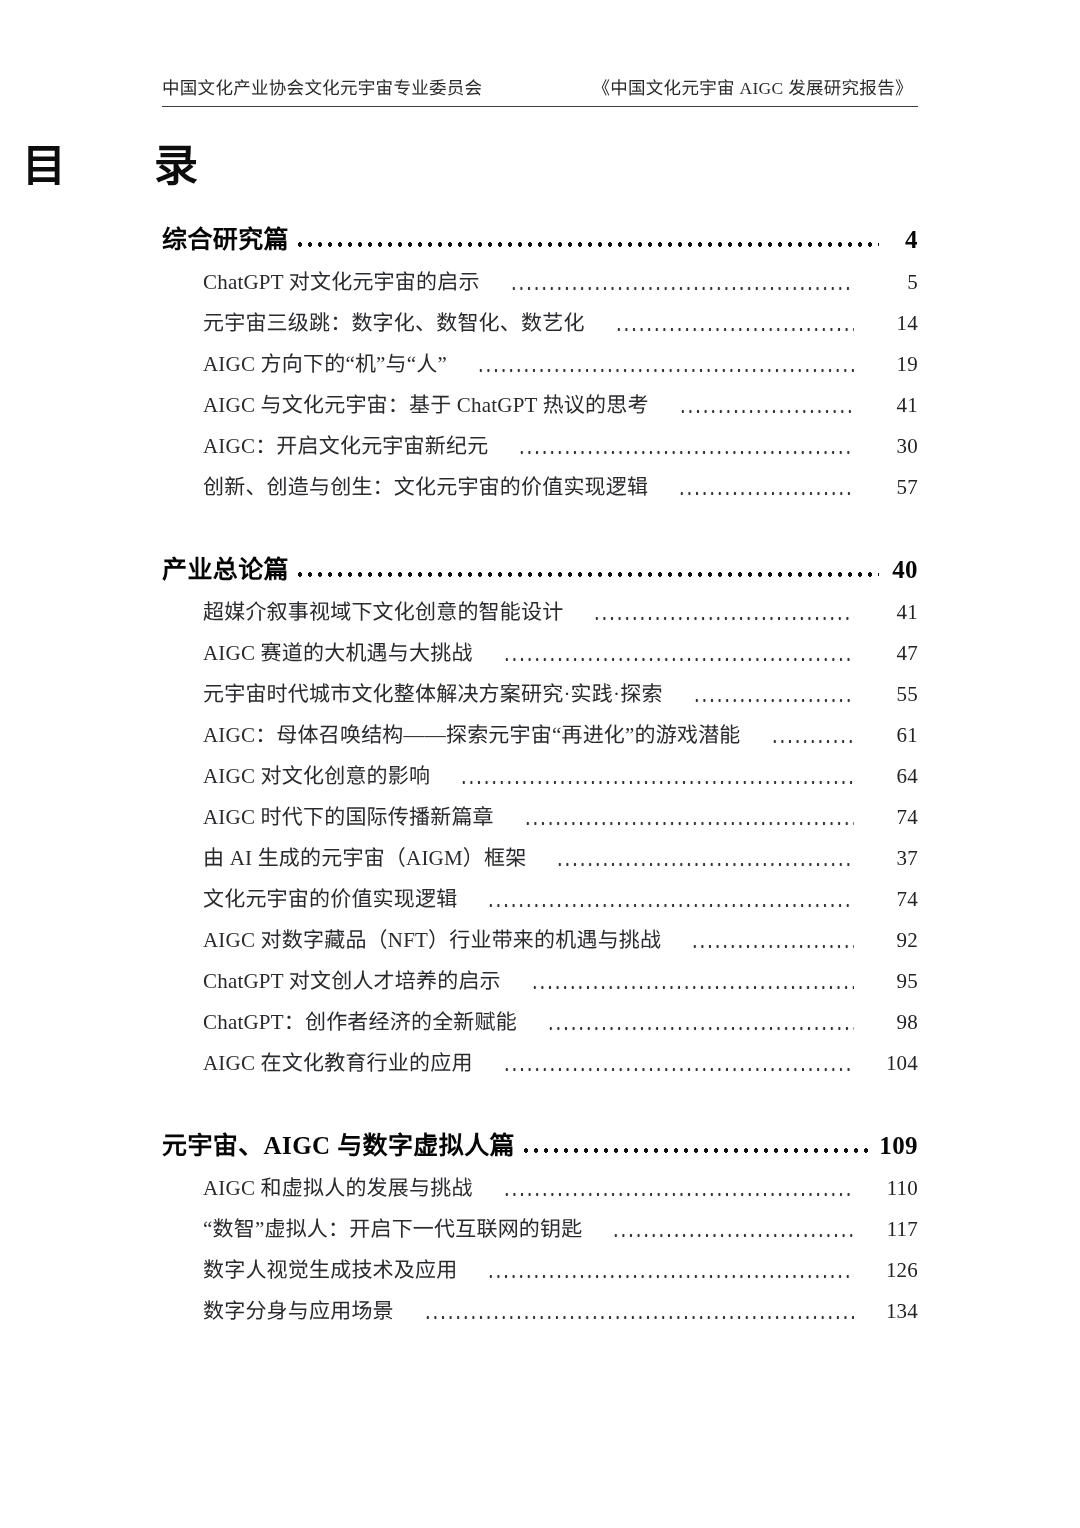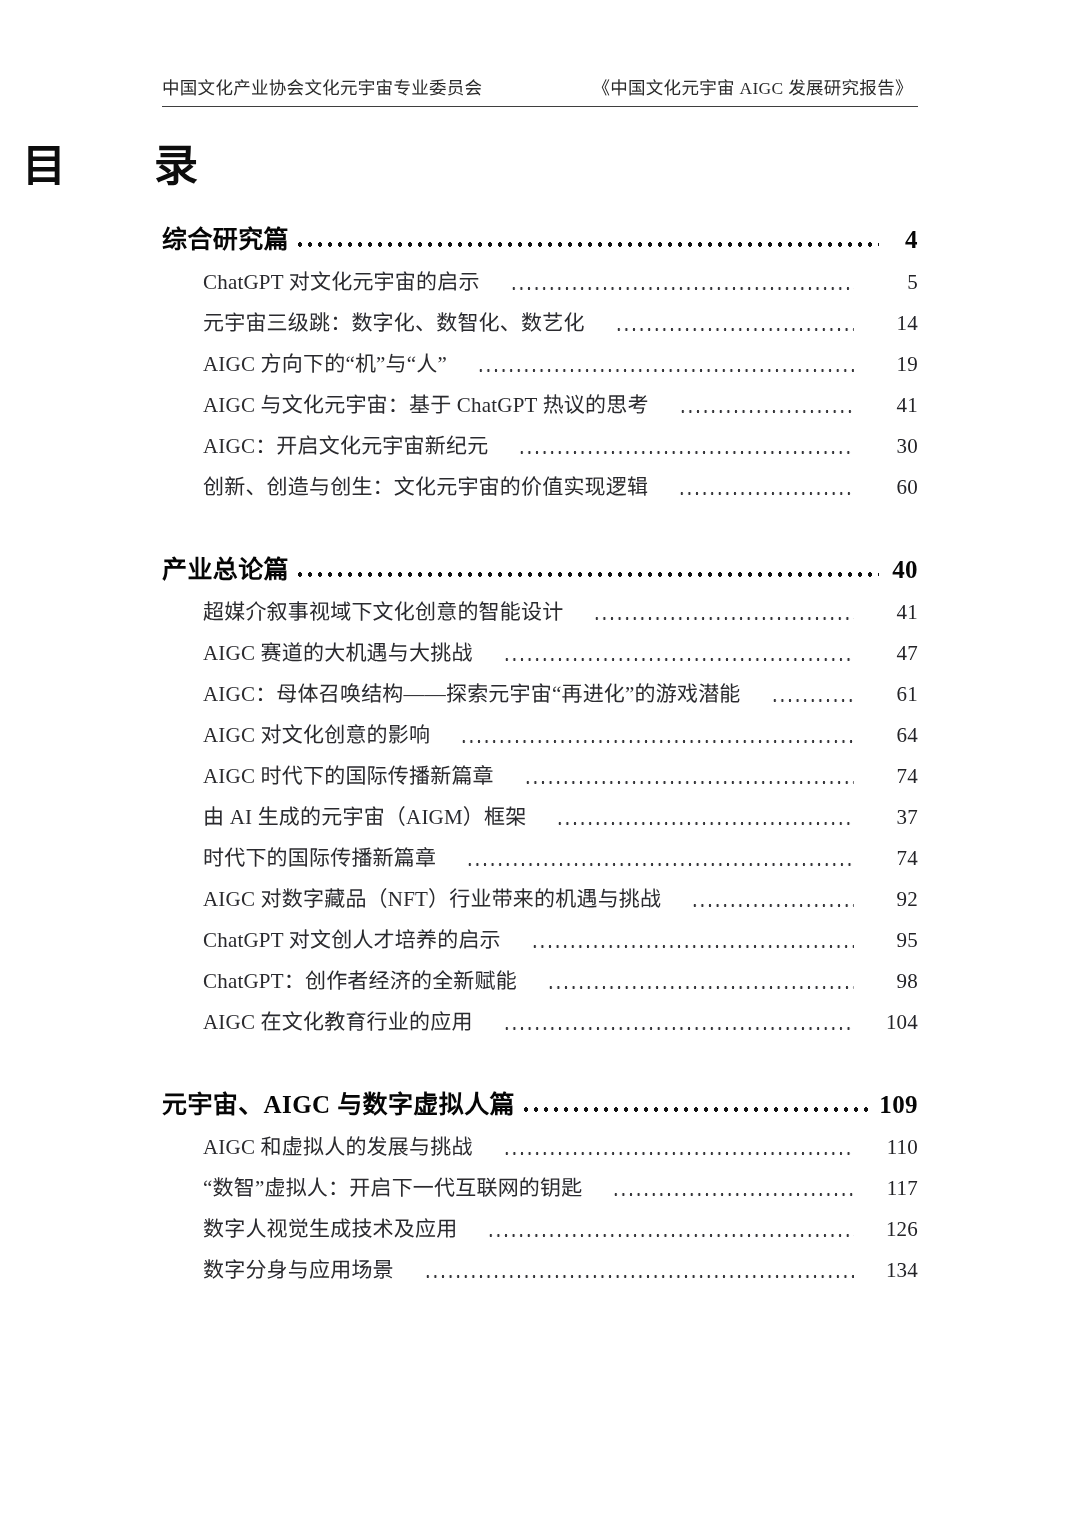--- a/index.html
+++ b/index.html
@@ -225,62 +225,67 @@
           <span class="row-page">41</span>
         </div>
         <div class="toc-row lvl2">
           <span class="row-title">AIGC：开启文化元宇宙新纪元</span>
           <span class="leader"></span>
           <span class="row-page">30</span>
         </div>
         <div class="toc-row lvl2">
           <span class="row-title">创新、创造与创生：文化元宇宙的价值实现逻辑</span>
           <span class="leader"></span>
-          <span class="row-page">60</span>
+          <span class="row-page">57</span>
         </div>
       </div>
       <div class="section-gap"></div>
       <div class="toc-section">
         <div class="toc-row lvl1">
           <span class="row-title">产业总论篇</span>
           <span class="leader"></span>
           <span class="row-page">40</span>
         </div>
         <div class="toc-row lvl2">
           <span class="row-title">超媒介叙事视域下文化创意的智能设计</span>
           <span class="leader"></span>
           <span class="row-page">41</span>
         </div>
         <div class="toc-row lvl2">
           <span class="row-title">AIGC 赛道的大机遇与大挑战</span>
           <span class="leader"></span>
           <span class="row-page">47</span>
         </div>
         <div class="toc-row lvl2">
+          <span class="row-title">元宇宙时代城市文化整体解决方案研究·实践·探索</span>
+          <span class="leader"></span>
+          <span class="row-page">55</span>
+        </div>
+        <div class="toc-row lvl2">
           <span class="row-title">AIGC：母体召唤结构——探索元宇宙“再进化”的游戏潜能</span>
           <span class="leader"></span>
           <span class="row-page">61</span>
         </div>
         <div class="toc-row lvl2">
           <span class="row-title">AIGC 对文化创意的影响</span>
           <span class="leader"></span>
           <span class="row-page">64</span>
         </div>
         <div class="toc-row lvl2">
           <span class="row-title">AIGC 时代下的国际传播新篇章</span>
           <span class="leader"></span>
           <span class="row-page">74</span>
         </div>
         <div class="toc-row lvl2">
           <span class="row-title">由 AI 生成的元宇宙（AIGM）框架</span>
           <span class="leader"></span>
           <span class="row-page">37</span>
         </div>
         <div class="toc-row lvl2">
-          <span class="row-title">时代下的国际传播新篇章</span>
+          <span class="row-title">文化元宇宙的价值实现逻辑</span>
           <span class="leader"></span>
           <span class="row-page">74</span>
         </div>
         <div class="toc-row lvl2">
           <span class="row-title">AIGC 对数字藏品（NFT）行业带来的机遇与挑战</span>
           <span class="leader"></span>
           <span class="row-page">92</span>
         </div>
         <div class="toc-row lvl2">
           <span class="row-title">ChatGPT 对文创人才培养的启示</span>

